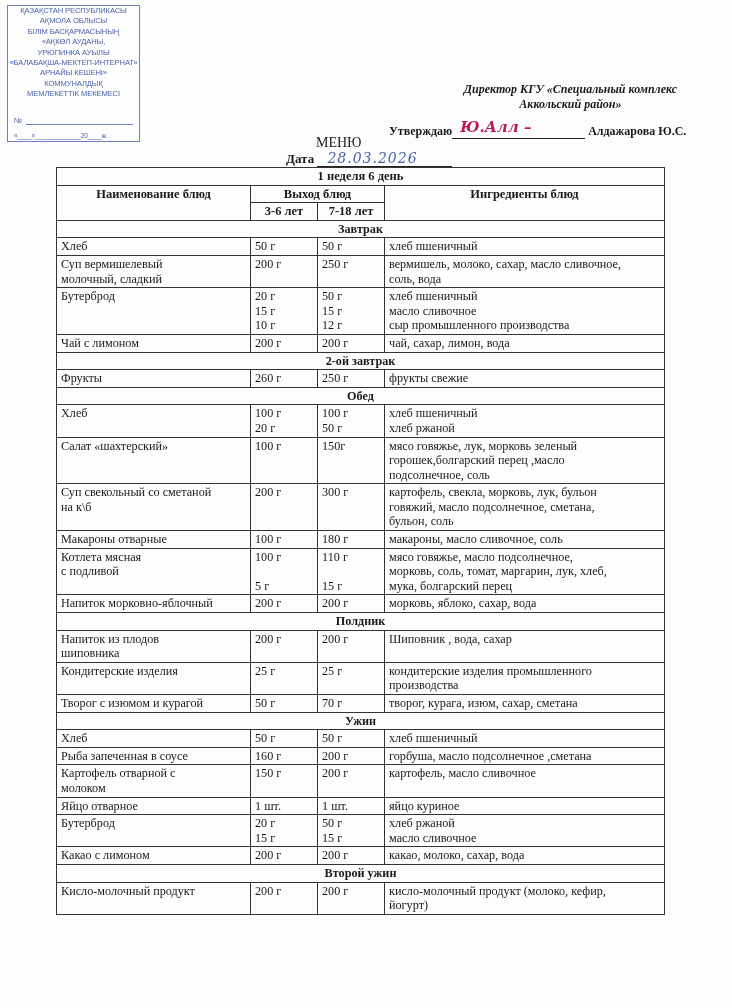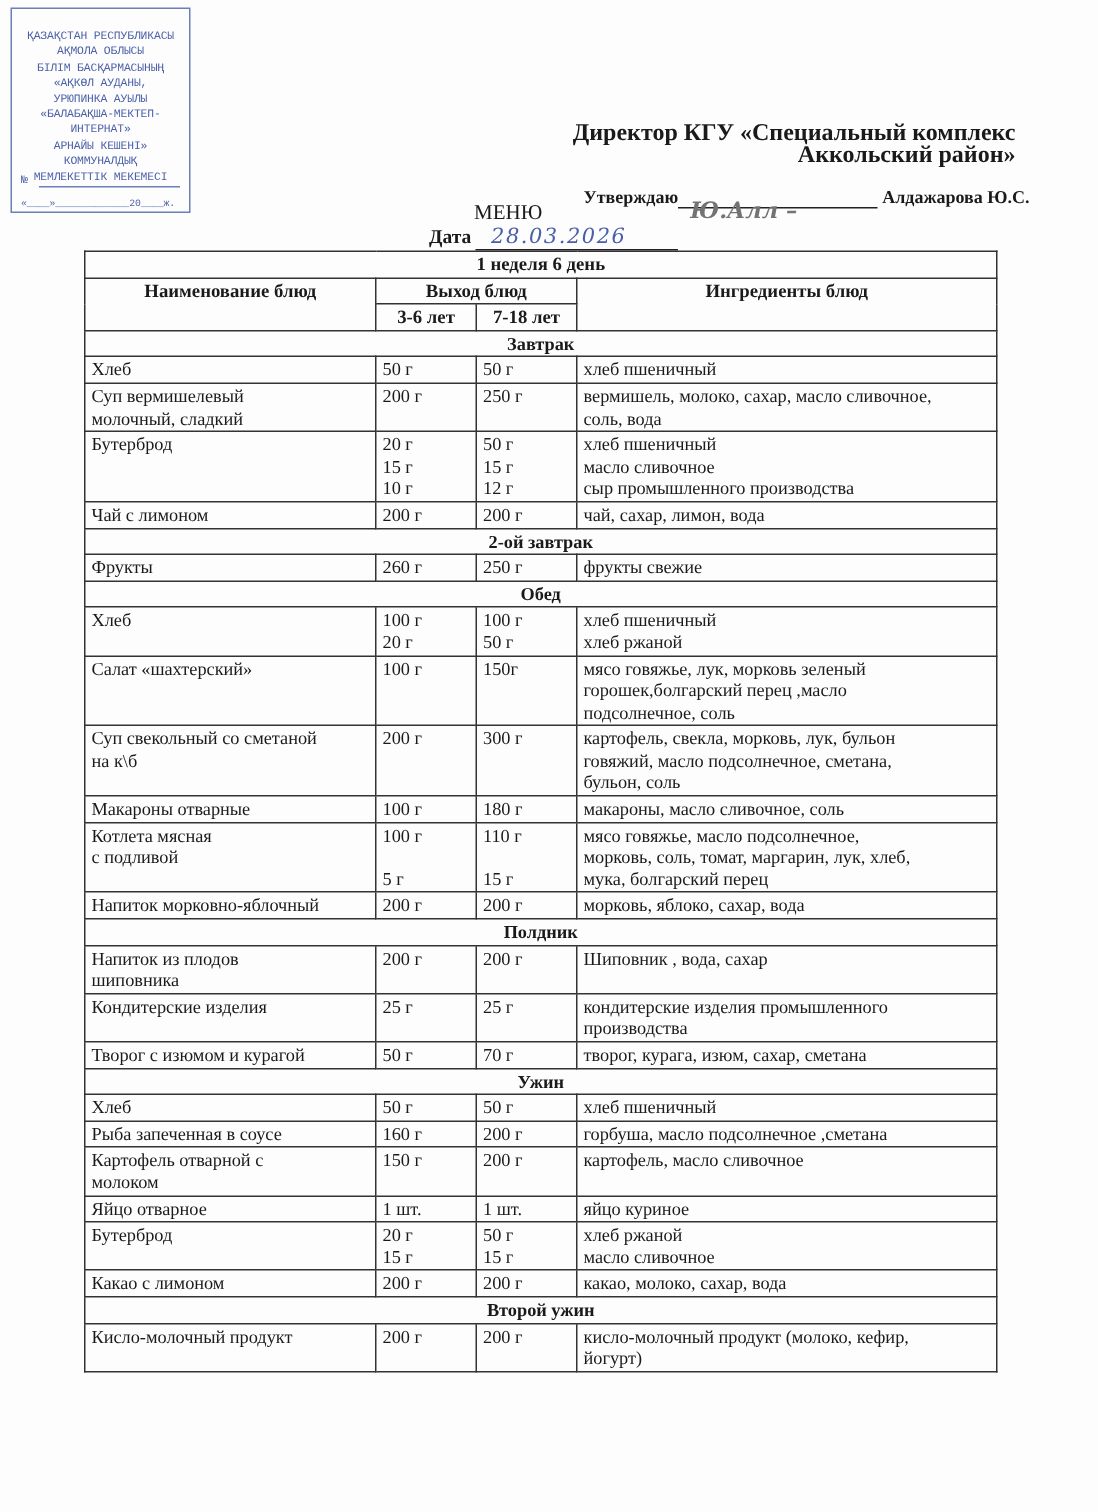--- a/index.html
+++ b/index.html
@@ -1,29 +1,29 @@
 <!DOCTYPE html>
 <html><head>
 <meta charset="utf-8">
 <style>
   html, body { margin:0; padding:0; background:#fdfdfd; }
   body { width:732px; height:1008px; position:relative; overflow:hidden;
          font-family:"Liberation Serif", serif; color:#1a1a1a; }
-  .stamp { position:absolute; left:7px; top:5px; width:120px; height:137px;
+  .stamp { position:absolute; left:7px; top:5px; width:133px; height:137px;
            border:1.5px solid #6b7fb8; color:#4a5fa8; box-sizing:border-box;
-           font-family:Liberation Mono, monospace; font-size:7.6px; line-height:10.4px;
-           text-align:center; padding-top:14px; letter-spacing:-0.1px; }
+           font-family:Liberation Sans, sans-serif; font-size:7.6px; line-height:10.4px;
+           text-align:center; padding-top:0; letter-spacing:-0.1px; }
   .stamp .line { display:block; }
   .stamp .reg { position:absolute; left:6px; right:6px; top:110px; text-align:left; }
   .stamp .reg::after { content:""; position:absolute; left:12px; right:0; bottom:1px; border-bottom:1px solid #6b7fb8; }
   .stamp .dt { position:absolute; left:6px; right:6px; top:125px; text-align:left; font-size:6.5px; }
-  .head { position:absolute; right:55px; top:82px; text-align:right; font-weight:bold; font-size:16px; line-height:14.5px; }
+  .head { position:absolute; right:55px; top:82px; text-align:center; font-weight:bold; font-size:12px; line-height:14.5px;font-style:italic; }
   .approve { position:absolute; left:389px; top:124px; font-weight:bold; font-size:12px; }
   .approve .sigline { display:inline-block; width:133px; border-bottom:1px solid #222; height:12px; vertical-align:bottom; position:relative; }
-  .sig { position:absolute; left:8px; top:-8px; color:#737373; font-family:"DejaVu Serif", serif; font-style:italic; font-size:15px;margin-top:13px; }
+  .sig { position:absolute; left:8px; top:-8px; color:#be185d; font-family:"DejaVu Serif", serif; font-style:italic; font-size:15px; }
   .title { position:absolute; left:316px; top:135px; font-weight:normal; font-size:14px; }
   .date { position:absolute; left:286px; top:150px; font-weight:bold; font-size:13px; }
   .date .dval { display:inline-block; width:125px; border-bottom:1px solid #222; color:#4a5fa8;
                 font-family:"DejaVu Serif", serif; font-style:italic; font-weight:normal; font-size:14px; padding-left:10px; letter-spacing:1px;}
   table.menu { position:absolute; left:56px; top:167px; width:609px; border-collapse:collapse; font-size:12.2px; line-height:14.6px; }
   table.menu td, table.menu th { border:1px solid #333; padding:1px 4px; vertical-align:top; }
   table.menu th { font-weight:bold; font-size:12.5px; }
   td.sec { text-align:center; font-weight:bold; padding:1px; }
   .c1 { width:185px; }
   .c2 { width:58px; }

